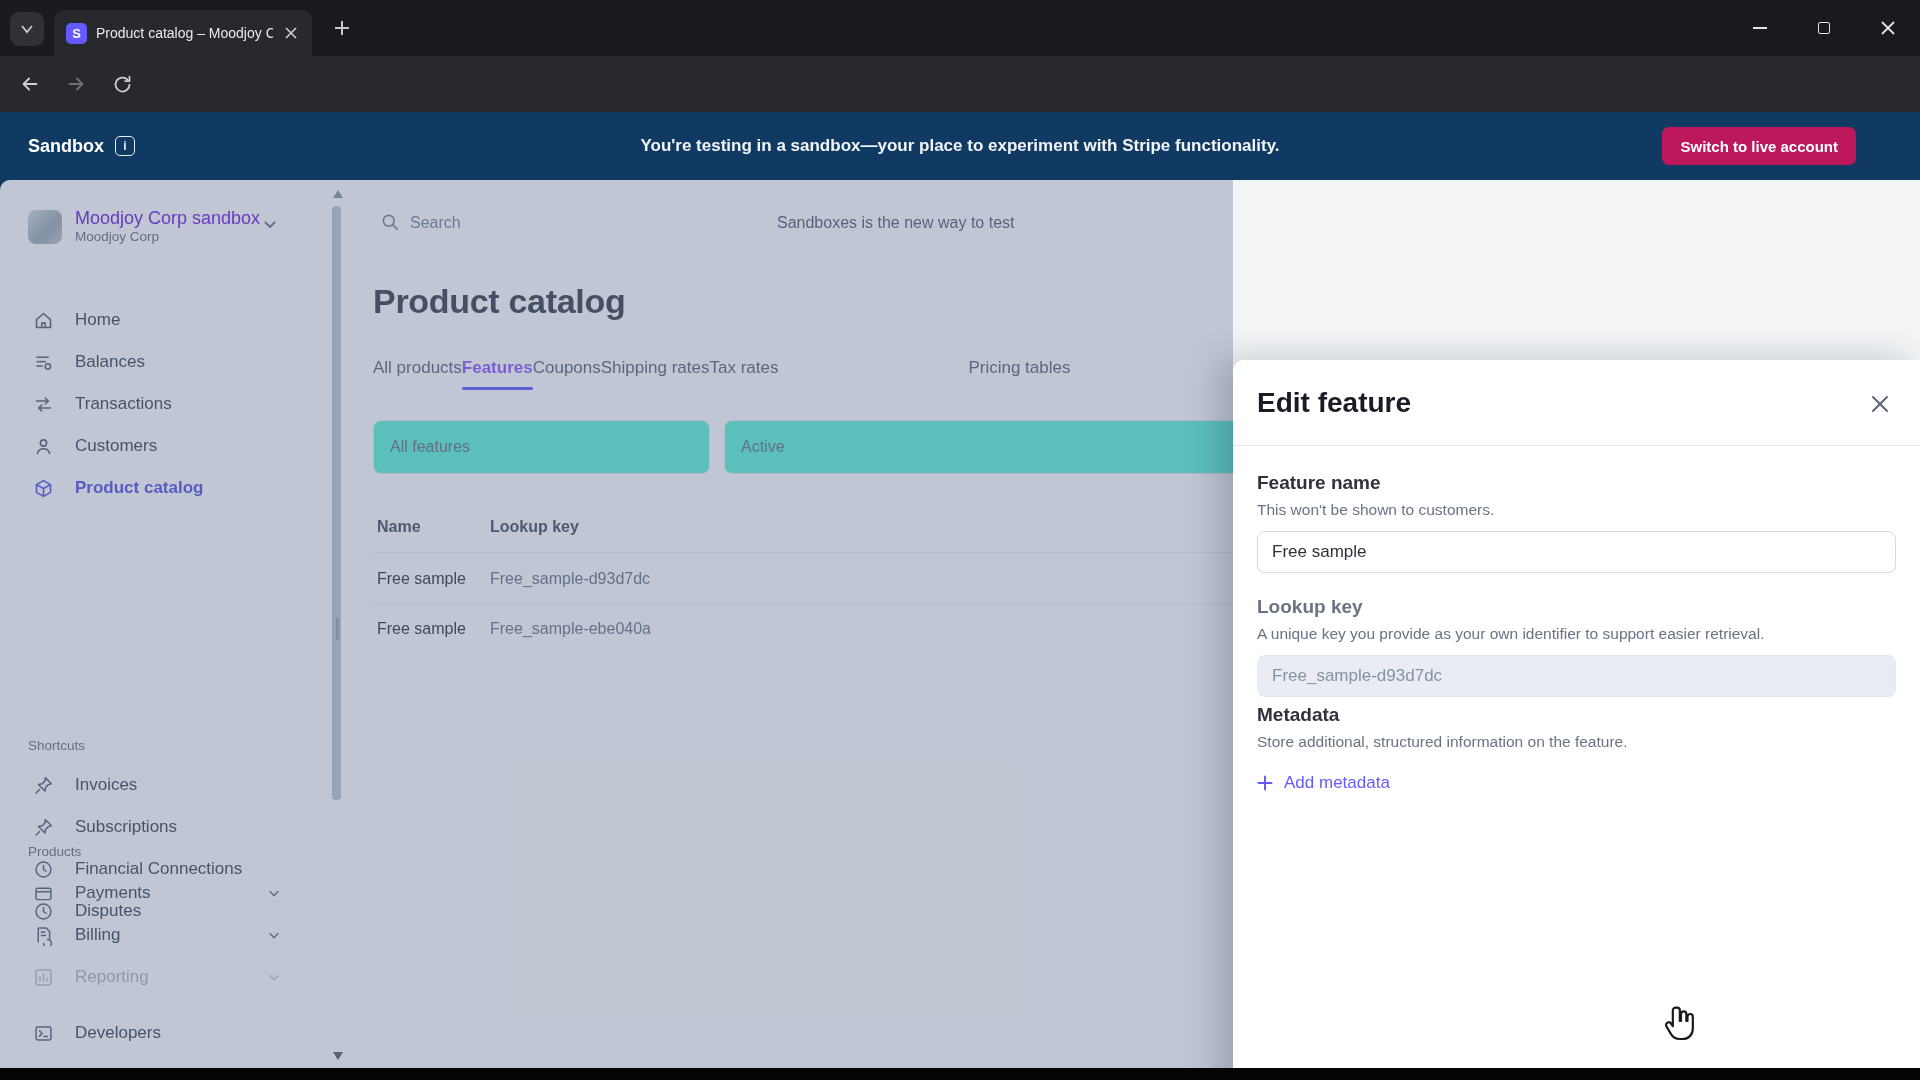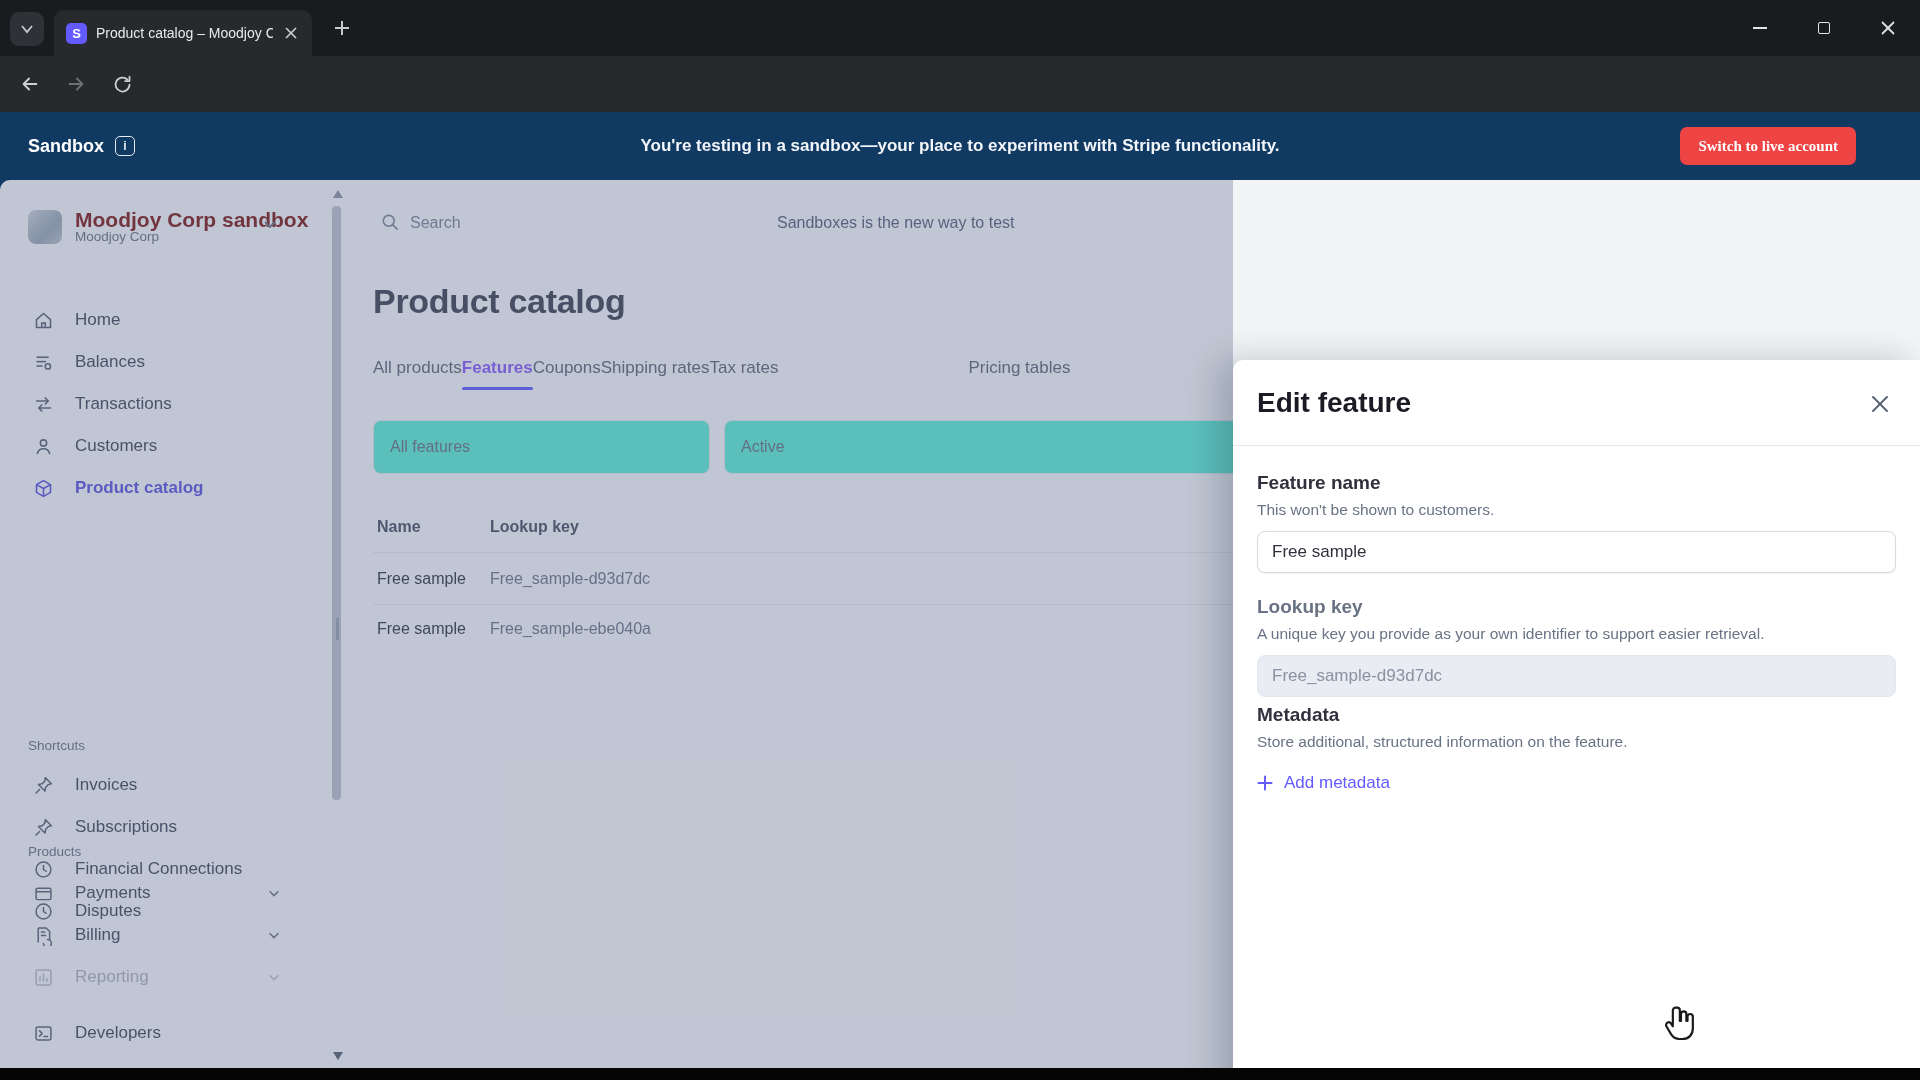--- a/index.html
+++ b/index.html
@@ -30,29 +30,29 @@
   .omni-right { display:flex; gap:24px; align-items:center; flex:0 0 auto; }
   .incog-badge { position:absolute; left:1714px; top:64px; height:40px; border-radius:20px; background:#3c3d42; display:flex; align-items:center; padding:0 16px; gap:9px; color:#e8eaed; font-size:15px; }
   .menu-dots { position:absolute; left:1886px; top:68px; width:6px; height:32px; display:flex; flex-direction:column; justify-content:center; gap:4px; }
   .menu-dots i { width:4px; height:4px; border-radius:50%; background:#cdd0d4; }
   
   .banner { position:absolute; left:0; top:112px; width:1920px; height:80px; background:#113a63; }
   .banner-inner { position:absolute; left:0; top:0; width:1920px; height:68px; display:flex; align-items:center; }
   .banner-label { position:absolute; left:28px; display:flex; align-items:center; gap:11px; color:#fff; font-size:18px; font-weight:700; }
   .info-ic { width:20px; height:20px; border:1.7px solid #e7edf4; border-radius:5px; color:#e7edf4; font-size:12px; font-weight:700; display:flex; align-items:center; justify-content:center; font-style:normal; }
   .banner-msg { position:absolute; left:0; right:0; text-align:center; color:#f2f5f9; font-size:17px; font-weight:600; }
-  .banner-cta { position:absolute; right:64px; top:15px; height:38px; padding:0 18px; border:none; border-radius:7px; background:#ef4444; color:#fff; font-size:15px; font-weight:600; font-family:Liberation Serif, serif; }
+  .banner-cta { position:absolute; right:64px; top:15px; height:38px; padding:0 18px; border:none; border-radius:7px; background:#be185d; color:#fff; font-size:15px; font-weight:600; font-family:Liberation Sans, sans-serif; }
   
   .app { position:absolute; left:0; top:180px; width:1920px; height:888px; background:#f2f4f6; border-top-left-radius:10px; overflow:hidden; }
   .dim { position:absolute; left:0; top:0; width:1233px; height:888px; background:rgba(88,104,138,0.32); z-index:5; }
   
   .sidebar { position:absolute; left:0; top:0; width:330px; height:888px; }
   .acct { position:absolute; left:0; top:28px; width:330px; height:40px; }
   .avatar { position:absolute; left:28px; top:2px; width:34px; height:34px; border-radius:8px; background:linear-gradient(135deg,#c9d0d8,#9aa6b2 60%,#b7c0c9); }
-  .acct-name { position:absolute; left:75px; top:0; font-size:21px; font-weight:700; color:#7f1d1d; }
+  .acct-name { position:absolute; left:75px; top:0; font-size:18px; font-weight:400; color:#6d28d9; }
   .acct-sub { position:absolute; left:75px; top:21px; font-size:13.5px; color:#6a7383; }
   .acct-chev { position:absolute; left:262px; top:8px; width:16px; height:16px; color:#6a7383; }
   .navlist { position:absolute; left:0; width:330px; }
   .nav-item { position:relative; height:42px; display:flex; align-items:center; gap:21px; padding-left:33px; color:#424b5a; font-size:17px; }
   .nav-item .ic { width:21px; height:21px; color:#5a6475; flex:0 0 auto; }
   .nav-item.active { color:#5b54dd; font-weight:600; }
   .nav-item.active .ic { color:#5b54dd; }
   .nav-item .chev { position:absolute; right:49px; width:14px; height:14px; color:#6a7383; }
   .sec-label { position:absolute; left:28px; font-size:13.5px; color:#6a7383; }
   .faded { opacity:.4; }

